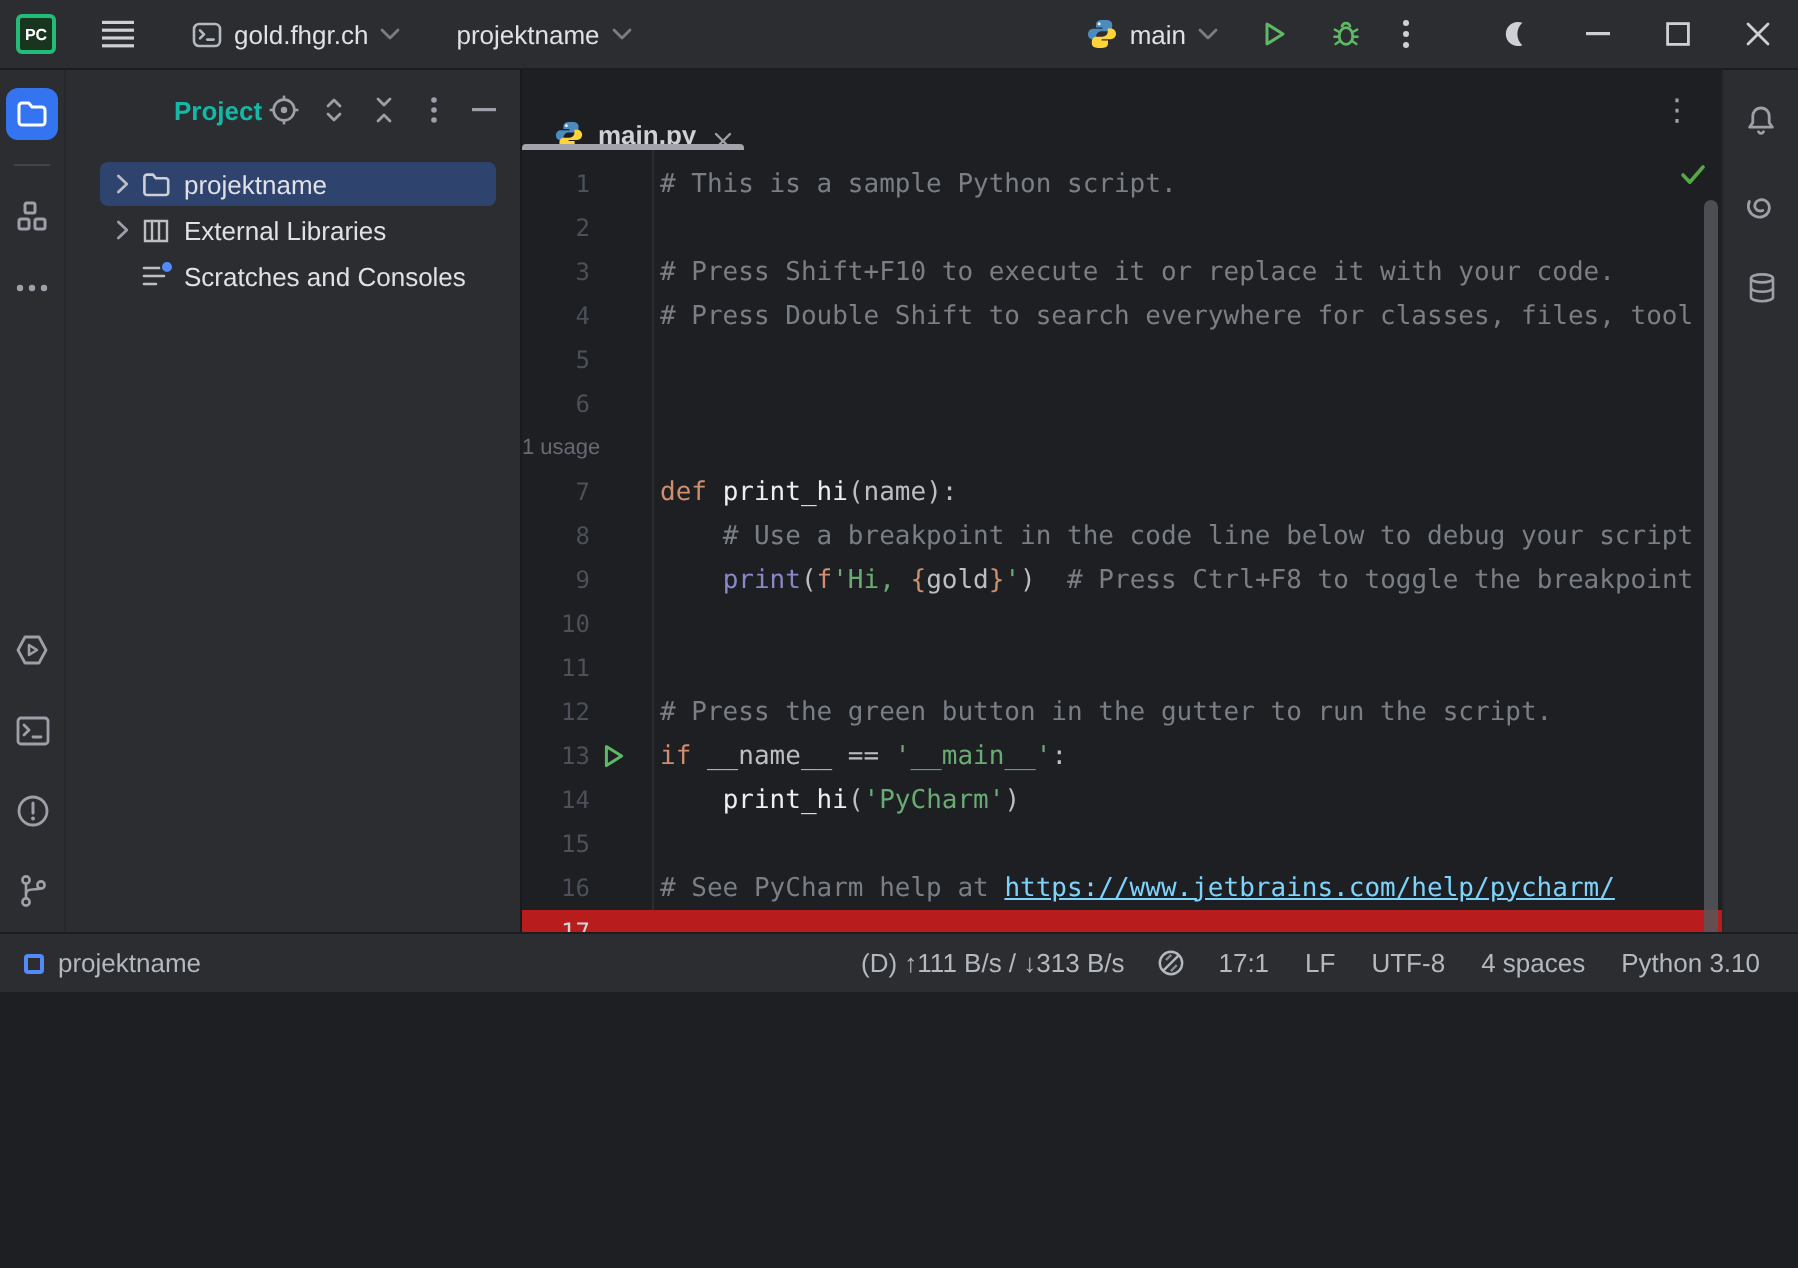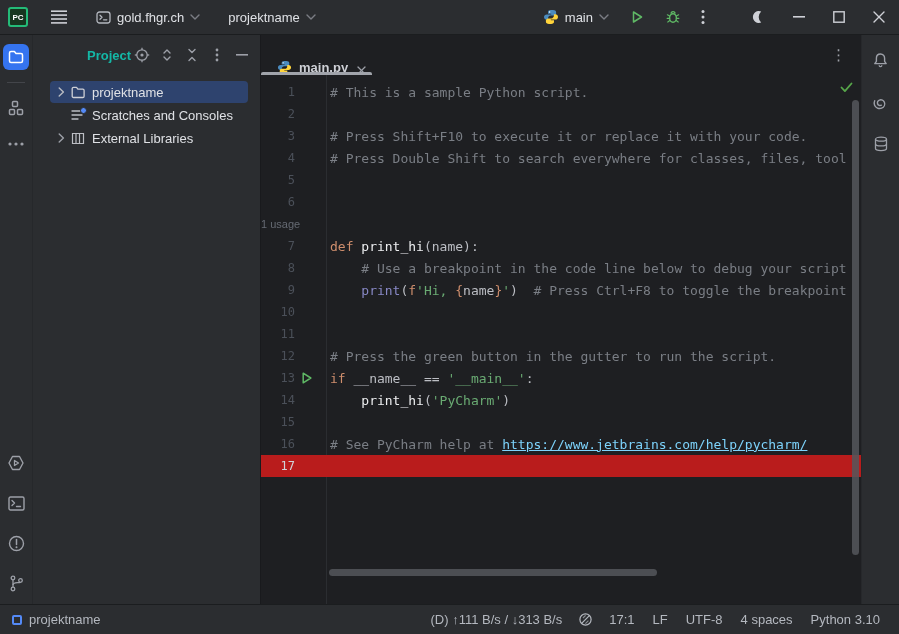--- a/index.html
+++ b/index.html
@@ -1,18 +1,18 @@
 <!DOCTYPE html>
 <html><head>
 <meta charset="utf-8">
 <style>
   * { box-sizing: border-box; margin: 0; padding: 0; }
   html,body { width:899px; height:634px; background:#1E1F22; overflow:hidden; }
   body { font-family:"Liberation Sans", sans-serif; color:#DFE1E5; font-size:13px; }
-  #app { width:899px; height:634px; position:relative; display:flex; flex-direction:column; background:#1E1F22; }
+  #app { width:899px; height:496px; position:relative; display:flex; flex-direction:column; background:#1E1F22; }
 
   
   .titlebar { height:35px; background:#2B2D30; display:flex; align-items:center; flex-shrink:0; border-bottom:1px solid #1B1D1F; }
   .app-logo { width:20px; height:20px; margin-left:8px; border:2px solid #24BB78; border-radius:3px;
               display:flex; align-items:center; justify-content:center; font-size:8px; font-weight:bold; color:#fff; background:#17351f; letter-spacing:0; }
   .tb-btn { height:28px; display:flex; align-items:center; padding:0 8px; border-radius:4px; cursor:default; }
   .burger { margin-left:14px; }
   .widget { display:flex; align-items:center; gap:6px; margin-left:12px; color:#DFE1E5; }
   .chev { opacity:.7; }
   .tb-spacer { flex:1; }
@@ -327,49 +327,49 @@
               </svg>
           </span>
           <span class="tree-icon">
             <svg width="15" height="13" viewBox="0 0 15 13">
                 <path d="M1.2 2.6c0-.7.6-1.3 1.3-1.3h3l1.4 1.8h4.9c.7 0 1.3.6 1.3 1.3v5.8c0 .7-.6 1.3-1.3 1.3H2.5c-.7 0-1.3-.6-1.3-1.3V2.6z" fill="none" stroke="#CED0D6" stroke-width="1.3" stroke-linejoin="round"></path>
               </svg>
           </span>
           <span class="tree-label">projektname</span>
         </div>
         <div class="tree-row">
+          <span class="tree-chev">
+            <svg width="7" height="10" viewBox="0 0 7 10">
+                <path d="M1.2 1l4.2 4-4.2 4" fill="none" stroke="#9DA0A8" stroke-width="1.4" stroke-linecap="round" stroke-linejoin="round"></path>
+              </svg>
+          </span>
+          <span class="tree-icon">
+            <svg width="14" height="13" viewBox="0 0 14 13">
+                <g fill="none" stroke="#BCBEC4" stroke-width="1.2">
+                  <path d="M1.5 1.5h11v10h-11z"></path>
+                  <line x1="5" y1="1.5" x2="5" y2="11.5"></line>
+                  <line x1="8.5" y1="1.5" x2="8.5" y2="11.5"></line>
+                </g>
+              </svg>
+          </span>
+          <span class="tree-label">External Libraries</span>
+        </div>
+        <div class="tree-row">
           <span class="tree-chev"></span>
           <span class="tree-icon">
             <svg width="14" height="12" viewBox="0 0 14 12">
                 <g stroke="#BCBEC4" stroke-width="1.3" stroke-linecap="round">
                   <line x1="1" y1="2" x2="9" y2="2"></line>
                   <line x1="1" y1="6" x2="11" y2="6"></line>
                   <line x1="1" y1="10" x2="7" y2="10"></line>
                 </g>
               </svg>
             <span class="badge-dot"></span>
           </span>
           <span class="tree-label">Scratches and Consoles</span>
-        </div>
-        <div class="tree-row">
-          <span class="tree-chev">
-            <svg width="7" height="10" viewBox="0 0 7 10">
-                <path d="M1.2 1l4.2 4-4.2 4" fill="none" stroke="#9DA0A8" stroke-width="1.4" stroke-linecap="round" stroke-linejoin="round"></path>
-              </svg>
-          </span>
-          <span class="tree-icon">
-            <svg width="14" height="13" viewBox="0 0 14 13">
-                <g fill="none" stroke="#BCBEC4" stroke-width="1.2">
-                  <path d="M1.5 1.5h11v10h-11z"></path>
-                  <line x1="5" y1="1.5" x2="5" y2="11.5"></line>
-                  <line x1="8.5" y1="1.5" x2="8.5" y2="11.5"></line>
-                </g>
-              </svg>
-          </span>
-          <span class="tree-label">External Libraries</span>
         </div>
       </div>
     </div>
 
     <div class="editor-col">
       <div class="tabbar">
         <div class="tab">
           <span>
             <svg width="15" height="15" viewBox="0 0 16 16">
               <path d="M7.9 1C6 1 5 1.9 5 3.2v1.6h3.2v.6H3.7C2.2 5.4 1 6.5 1 8.1s1.2 2.7 2.7 2.7h1.4V9.2c0-1.4 1.2-2.6 2.7-2.6h3.1c1.2 0 2.2-1 2.2-2.2V3.2C13.1 1.9 11.9 1 10 1H7.9z" fill="#4B8BBE"></path>
@@ -433,21 +433,21 @@
               <span class="code"><span class="tk-kw">def </span><span class="tk-fn">print_hi</span><span>(name):</span></span>
             </div>
             <div class="crow">
               <span class="ln">8</span>
               <span class="gut"></span>
               <span class="code"><span>    </span><span class="tk-comment"># Use a breakpoint in the code line below to debug your script</span></span>
             </div>
             <div class="crow">
               <span class="ln">9</span>
               <span class="gut"></span>
-              <span class="code"><span>    </span><span class="tk-builtin">print</span><span>(</span><span class="tk-kw">f</span><span class="tk-str">'Hi, </span><span class="tk-kw">{</span><span>name</span><span class="tk-kw">}</span><span class="tk-str">'</span><span>)  </span><span class="tk-comment"># Press Ctrl+F8 to toggle the breakpoint</span></span>
+              <span class="code"><span>    </span><span class="tk-builtin">print</span><span>(</span><span class="tk-kw">f</span><span class="tk-str">'Hi, </span><span class="tk-kw">{</span><span>gold</span><span class="tk-kw">}</span><span class="tk-str">'</span><span>)  </span><span class="tk-comment"># Press Ctrl+F8 to toggle the breakpoint</span></span>
             </div>
             <div class="crow">
               <span class="ln">10</span>
               <span class="gut"></span>
               <span class="code"></span>
             </div>
             <div class="crow">
               <span class="ln">11</span>
               <span class="gut"></span>
               <span class="code"></span>

